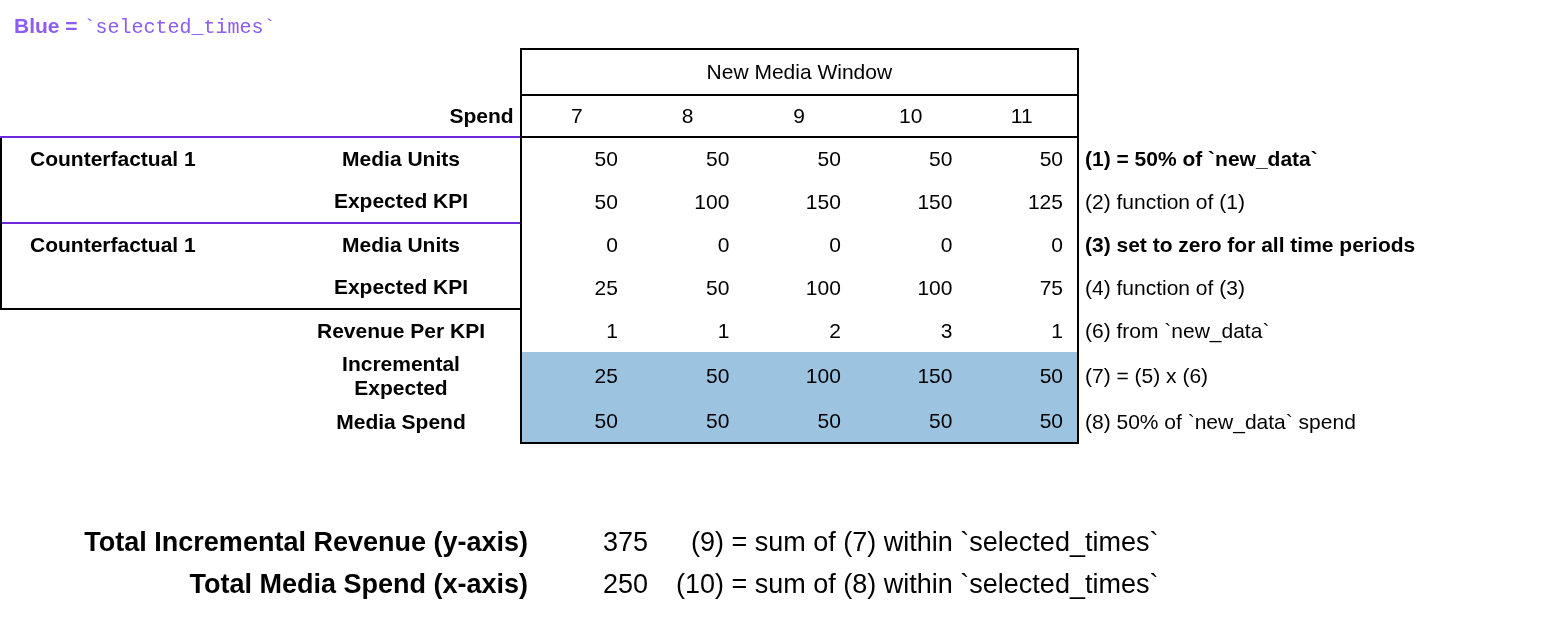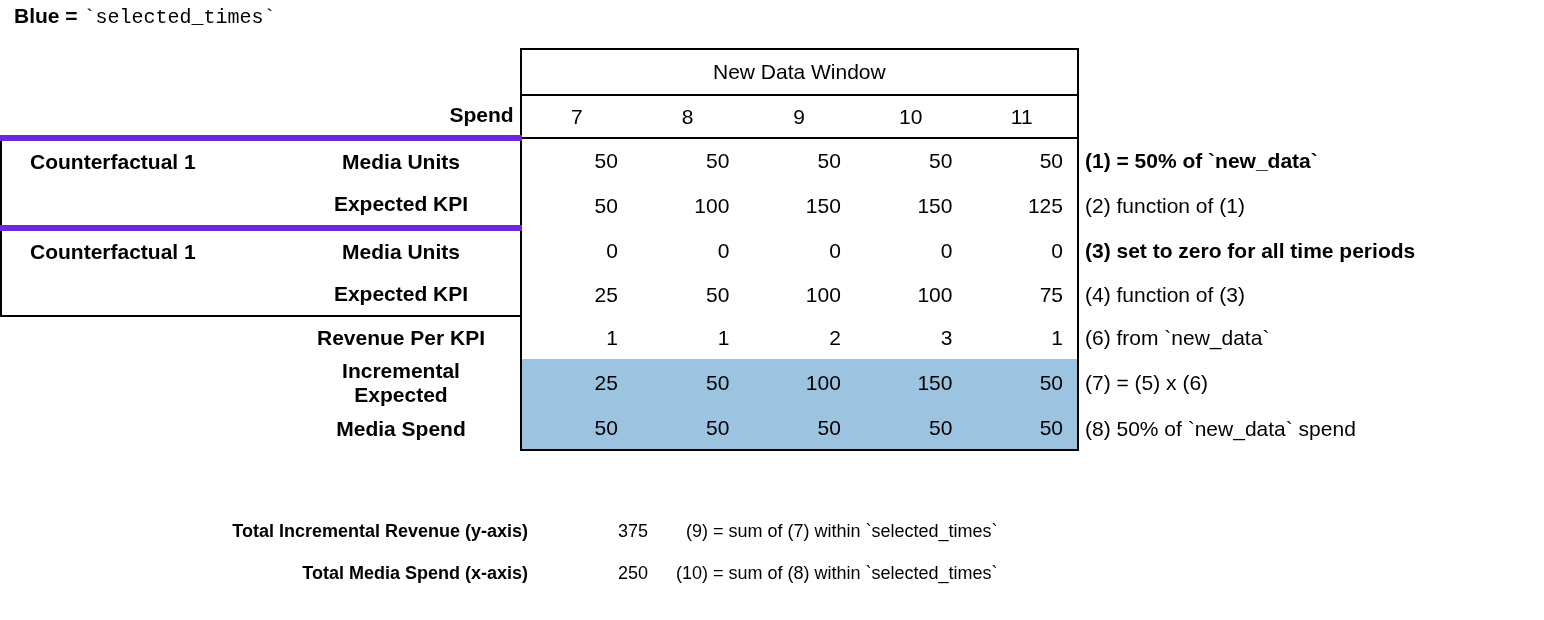--- a/index.html
+++ b/index.html
@@ -12,23 +12,23 @@
     height: 620px;
     font-family: "Liberation Sans", sans-serif;
     color: #000000;
     position: relative;
     overflow: hidden;
   }
 
   .legend {
     position: absolute;
     left: 14px;
-    top: 4px;
+    top: 14px;
     font-size: 21px;
-    color: #000000;
+    color: #8b5cf6;
     font-weight: bold;
     white-space: nowrap;
   }
   .legend .mono {
     font-family: "Liberation Mono", monospace;
     font-weight: normal;
     font-size: 20px;
   }
 
   .diagram {
@@ -100,32 +100,32 @@
     text-align: center;
     height: 40px;
   }
   .hdr-row-box-left { border-left: 2px solid #000; }
   .hdr-row-box-right { border-right: 2px solid #000; }
   .hdr-row-bottom { border-bottom: 2px solid #000; }
 
   .body-left { border-left: 2px solid #000; }
   .body-right { border-right: 2px solid #000; }
 
-  .cf-box-top { border-top: 6px solid #6d28d9; }
+  .cf-box-top { border-top: 2px solid #6d28d9; }
   .cf-box-bottom { border-bottom: 2px solid #000; }
   .cf-outer-left { border-left: 2px solid #000; }
 
   .blue { background: #9cc3e0; }
 
   .totals {
     position: absolute;
     left: 0;
-    top: 510px;
+    top: 521px;
     width: 1252px;
-    font-size: 18px;
+    font-size: 27px;
   }
   table.totals-table {
     border-collapse: collapse;
     table-layout: fixed;
   }
   .tot-label {
     font-weight: bold;
     text-align: right;
     padding-right: 6px;
     height: 42px;
@@ -160,21 +160,21 @@
       <col class="c-num">
       <col class="c-num">
       <col class="c-num">
       <col class="c-num">
       <col class="c-note">
     </colgroup>
     <tbody>
       <tr>
         <td></td>
         <td></td>
-        <td class="hdr-window" colspan="5">New Data Window</td>
+        <td class="hdr-window" colspan="5">New Media Window</td>
         <td></td>
       </tr>
       <tr>
         <td></td>
         <td class="hdr-week-label">Spend</td>
         <td class="hdr-num hdr-row-box-left hdr-row-bottom">7</td>
         <td class="hdr-num hdr-row-bottom">8</td>
         <td class="hdr-num hdr-row-bottom">9</td>
         <td class="hdr-num hdr-row-bottom">10</td>
         <td class="hdr-num hdr-row-box-right hdr-row-bottom">11</td>

